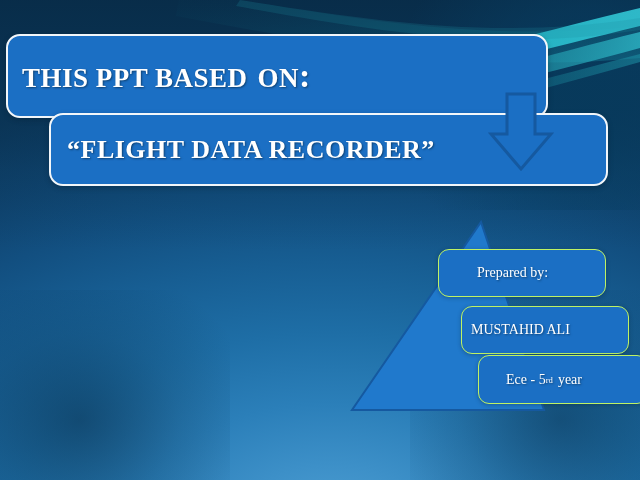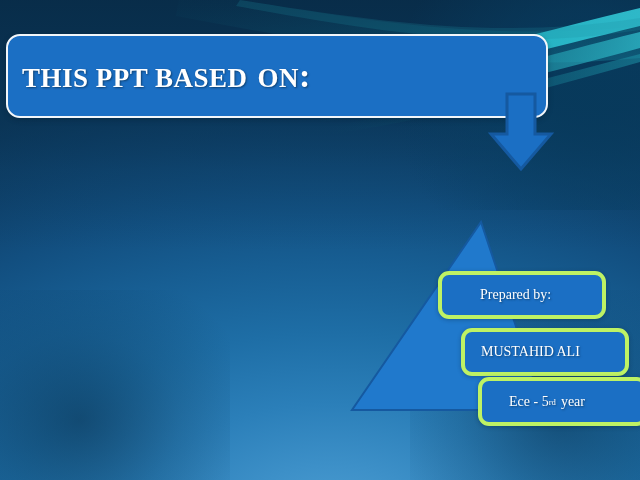--- a/index.html
+++ b/index.html
@@ -122,40 +122,39 @@
     position: absolute;
     left: 488px; top: 92px;
     width: 66px; height: 80px;
   }
 
   
   .credit {
     position: absolute;
     box-sizing: border-box;
     background: #1b6fc4;
-    border: 4px solid #bef264;
+    border: 1px solid #bef264;
     border-radius: 11px;
     display: flex;
     align-items: center;
     color: #ffffff;
     text-shadow: 1px 1px 2px rgba(4,28,48,0.5);
     box-shadow: 0 1px 4px rgba(4,28,48,0.3);
-    margin-top: 22px;
   }
   .credit.c1 {
     left: 438px; top: 249px;
     width: 168px; height: 48px;
     font-size: 14px;
     padding-left: 38px;
   }
   .credit.c2 {
     left: 461px; top: 306px;
     width: 168px; height: 48px;
     font-size: 14px;
-    padding-left: 16px;
+    padding-left: 9px;
   }
   .credit.c3 {
     left: 478px; top: 355px;
     width: 170px; height: 49px;
     font-size: 14px;
     padding-left: 27px;
   }
   .credit sup {
     font-size: 0.62em;
     vertical-align: super;
@@ -213,20 +212,23 @@
   <svg class="pyramid" viewBox="0 0 200 196">
     <polygon points="133,4 196,192 4,192" fill="#2079cc" stroke="#1559a0" stroke-width="2"></polygon>
   </svg>
 
   <div class="callout title-a">
     <div class="headline l1">
       <span>THIS PPT BASED</span><span class="gap"></span><span>ON</span><span class="colon">:</span>
     </div>
   </div>
 
+  <div class="callout title-b">
+    <div class="headline l2">“FLIGHT DATA RECORDER”</div>
+  </div>
 
   <svg class="arrow" viewBox="0 0 66 80">
     <polygon points="19,2 47,2 47,42 63,42 33,77 3,42 19,42" fill="#1b6fc4" stroke="#1559a0" stroke-width="3" stroke-linejoin="miter"></polygon>
   </svg>
 
   <div class="credit c1">
     <span>Prepared by:</span>
   </div>
 
   <div class="credit c2">

